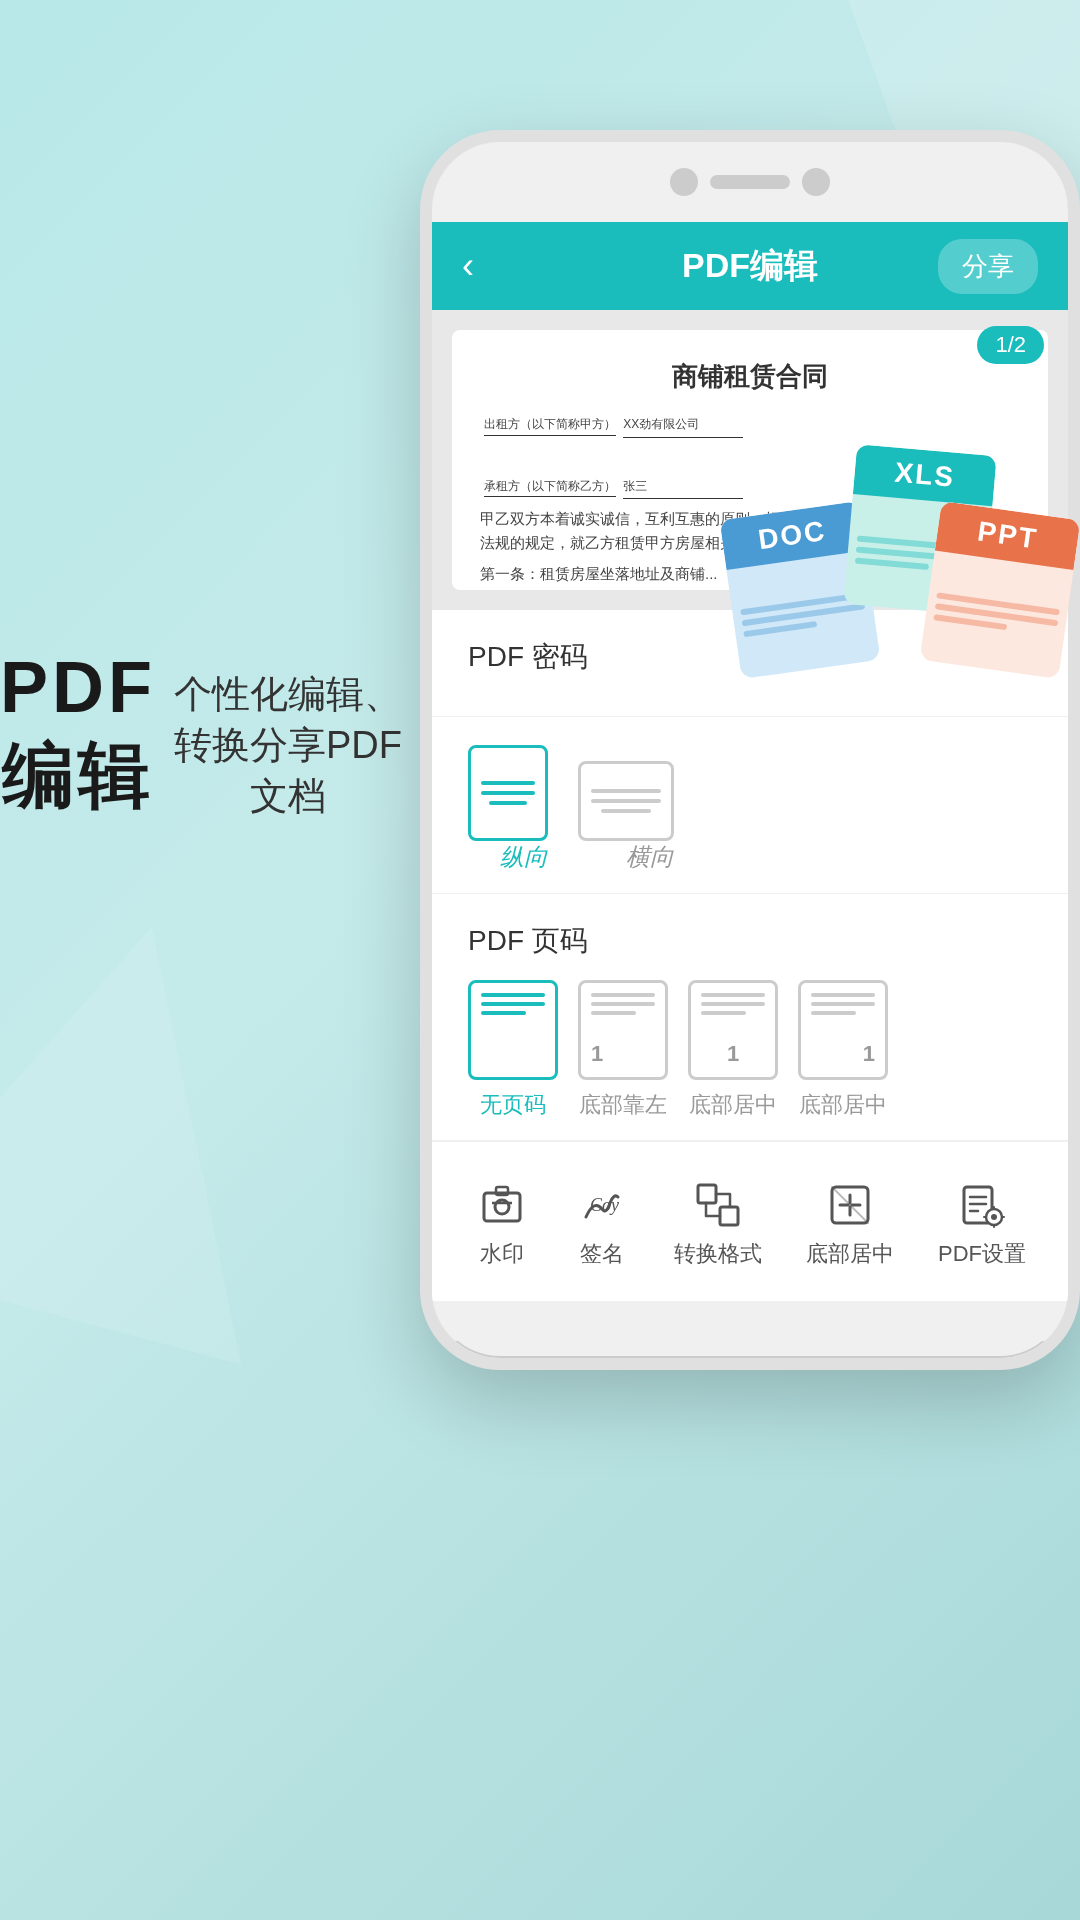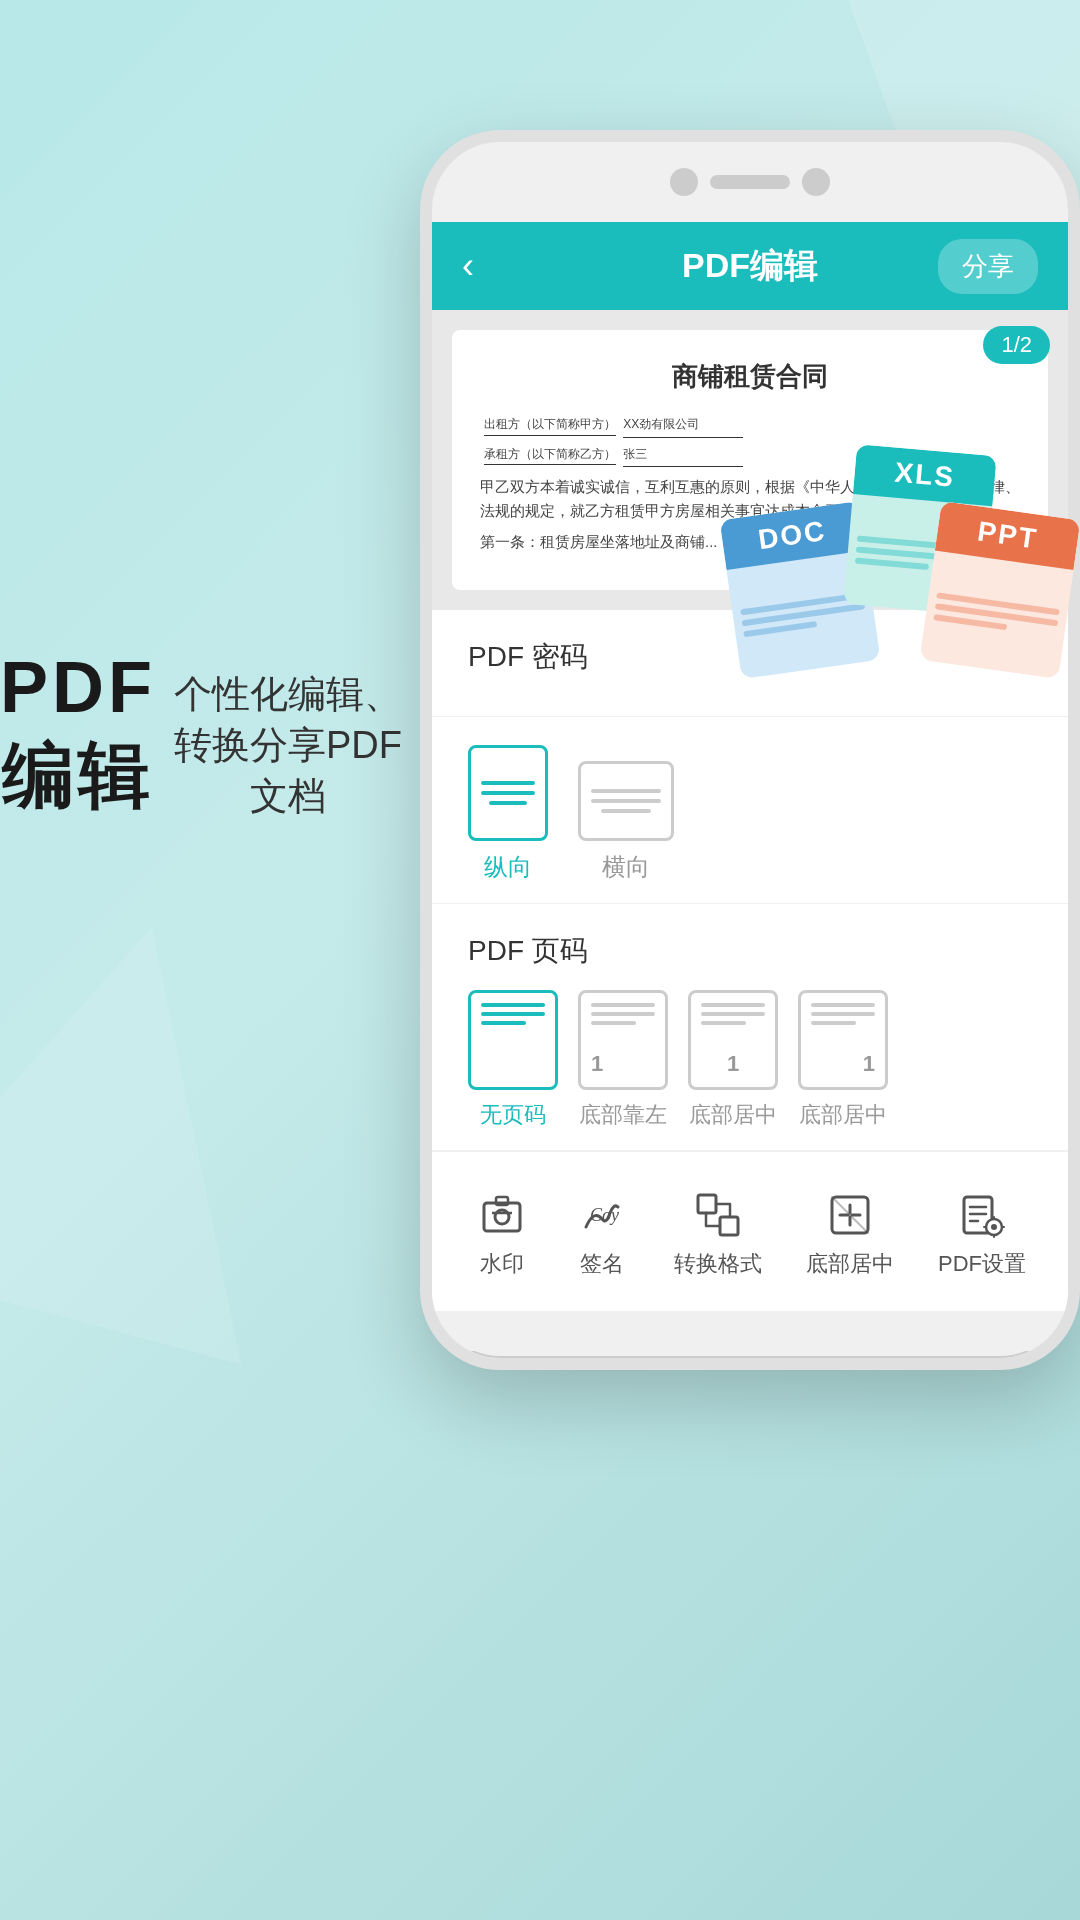--- a/index.html
+++ b/index.html
@@ -142,21 +142,21 @@
     .doc-preview {
       background: #e8e8e8;
       padding: 20px;
       position: relative;
       height: 300px;
       overflow: hidden;
     }
     .page-badge {
       position: absolute;
       top: 16px;
-      right: 18px;
+      right: 24px;
       background: #1abcbc;
       color: white;
       font-size: 22px;
       padding: 6px 18px;
       border-radius: 20px;
       z-index: 5;
     }
     .doc-inner {
       background: white;
       border-radius: 8px;
@@ -205,22 +205,23 @@
       margin-bottom: 20px;
     }
     .orientation-row {
       display: flex;
       gap: 30px;
       align-items: flex-end;
     }
     .orient-item {
       display: flex;
       flex-direction: column;
-      align-items: center;
-      gap: 10px;
+      align-items: flex-end;
+      gap: 0;
+      font-style: italic;
     }
     .orient-icon {
       width: 80px;
       height: 96px;
       border-radius: 8px;
       border: 3px solid;
       display: flex;
       flex-direction: column;
       justify-content: center;
       align-items: center;
@@ -496,21 +497,21 @@
       <div class="doc-preview">
         <div class="page-badge">1/2</div>
         <div class="doc-inner">
           <div class="doc-title">商铺租赁合同</div>
           <div class="doc-line">
             <span>出租方（以下简称甲方）</span>
             <span style="border-bottom:1px solid #333; padding-bottom:2px;">XX劲有限公司</span>
           </div>
           <div class="doc-line">
             <span>承租方（以下简称乙方）</span>
-            <span style="border-bottom:1px solid #333; padding-bottom:2px;">张三</span>
+            <span style="border-bottom:1px solid #333; padding-bottom:2px;margin-top:32px;">张三</span>
           </div>
           <div class="doc-line" style="font-size:15px; margin-top:8px; line-height:1.6;">甲乙双方本着诚实诚信，互利互惠的原则，根据《中华人民共和国合同法》法律、法规的规定，就乙方租赁甲方房屋相关事宜达成本合同，以兹共同遵守：</div>
           <div class="doc-line" style="font-size:15px;">第一条：租赁房屋坐落地址及商铺...</div>
         </div>
       </div>
 
       <div class="bottom-panel">
 
         <div class="setting-section">
           <div class="setting-label">PDF 密码</div>

